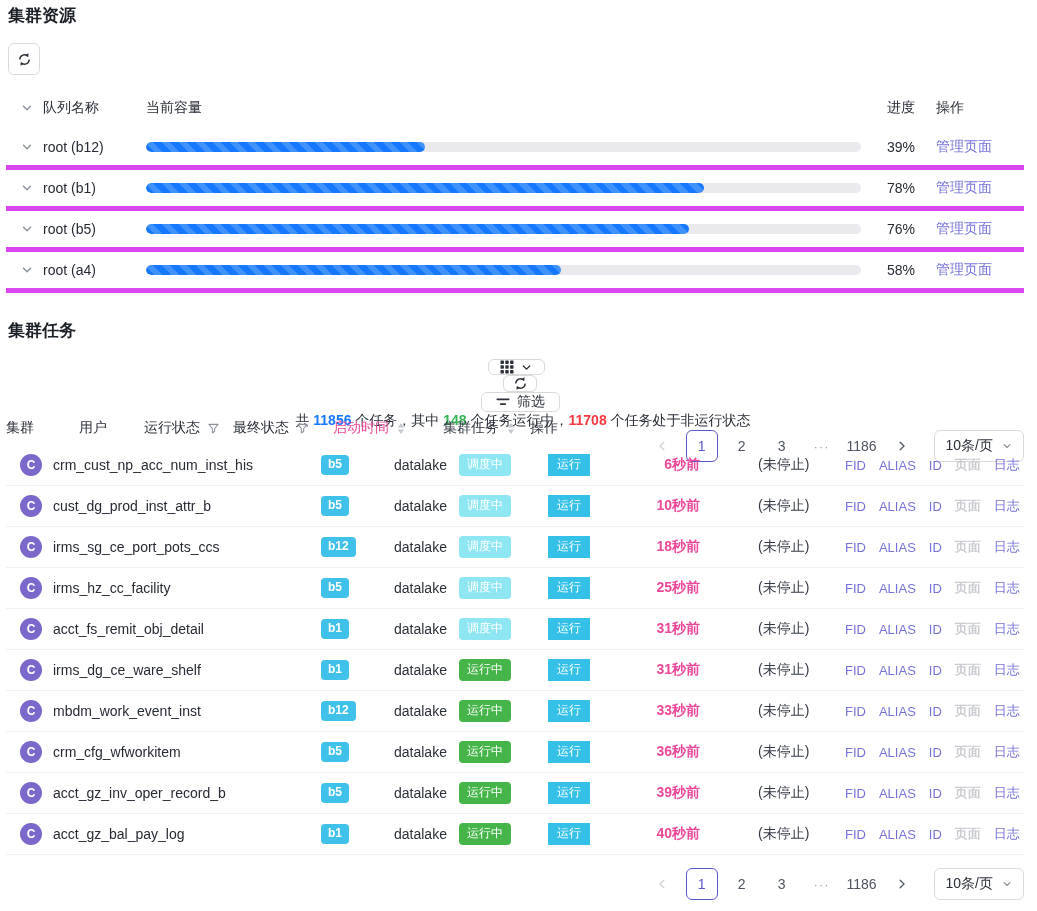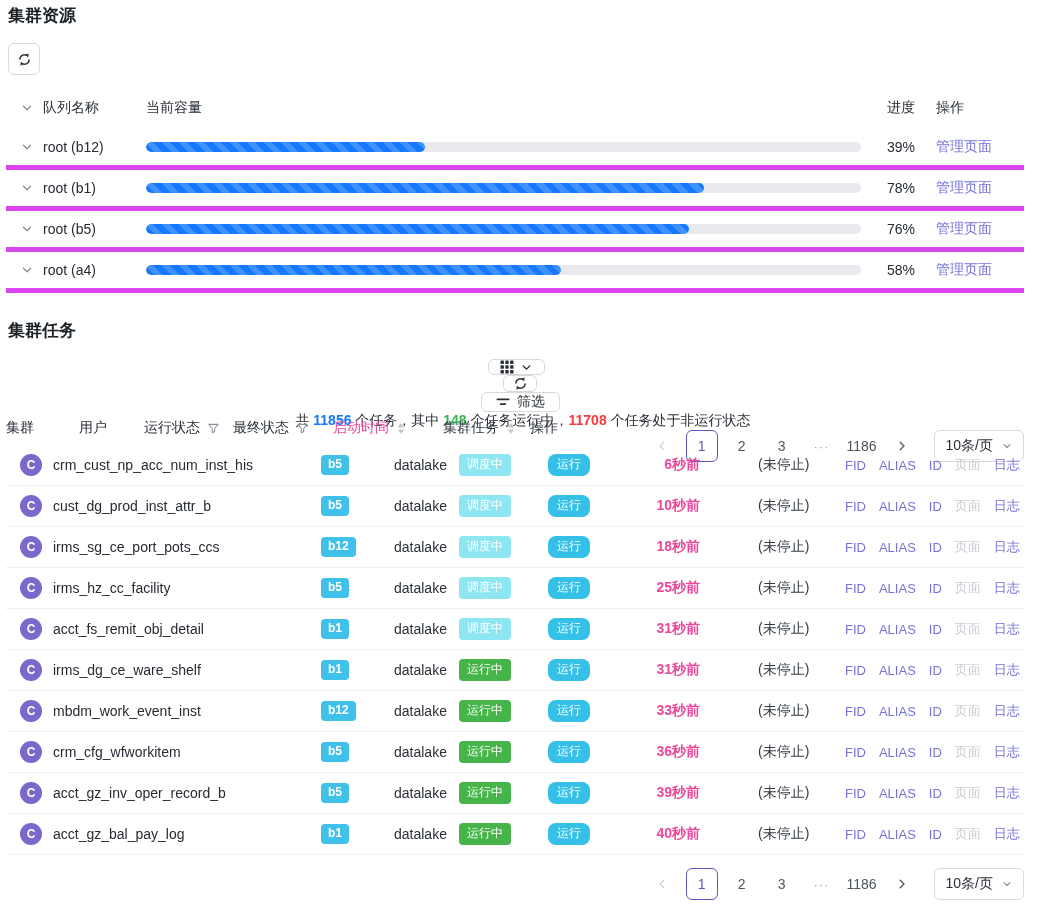--- a/index.html
+++ b/index.html
@@ -71,23 +71,23 @@
 
   .avatar { width:22px; height:22px; border-radius:50%; background:#7b68ca; color:#fff;
     font-size:12px; font-weight:700; display:inline-flex; align-items:center; justify-content:center; flex:none; }
   .tname { color:#262a33; }
   .cbadge { background:#3fc1ea; color:#fff; font-size:12px; font-weight:700; border-radius:4px;
     padding:3px 7px; line-height:1.1; }
   .sbadge { color:#fff; font-size:12px; border-radius:4px; padding:4px 8px; line-height:1.1; min-width:50px;
     text-align:center; }
   .st-sch { background:#8fe6f3; }
   .st-run { background:#45b449; }
-  .fbadge { background:#35c0e8; color:#fff; font-size:12px; border-radius:8px; padding:4px 9px; line-height:1.1; }
+  .fbadge { background:#35c0e8; color:#fff; font-size:12px; border-radius:0; padding:4px 9px; line-height:1.1; }
   .op { color:#7573da; font-size:13px; }
-  .op-disabled { color:#caccd2; cursor:default; }
+  .op-disabled { color:#caccd2; cursor:default;font-weight:bold; }
 
   .icon-gray { color:#8a909a; }
   .icon-dim { color:#c3c7cd; }
   .bottom-bar { display:flex; margin-top:13px; }
 </style>
 </head>
 <body>
 
 <div class="page">
 

